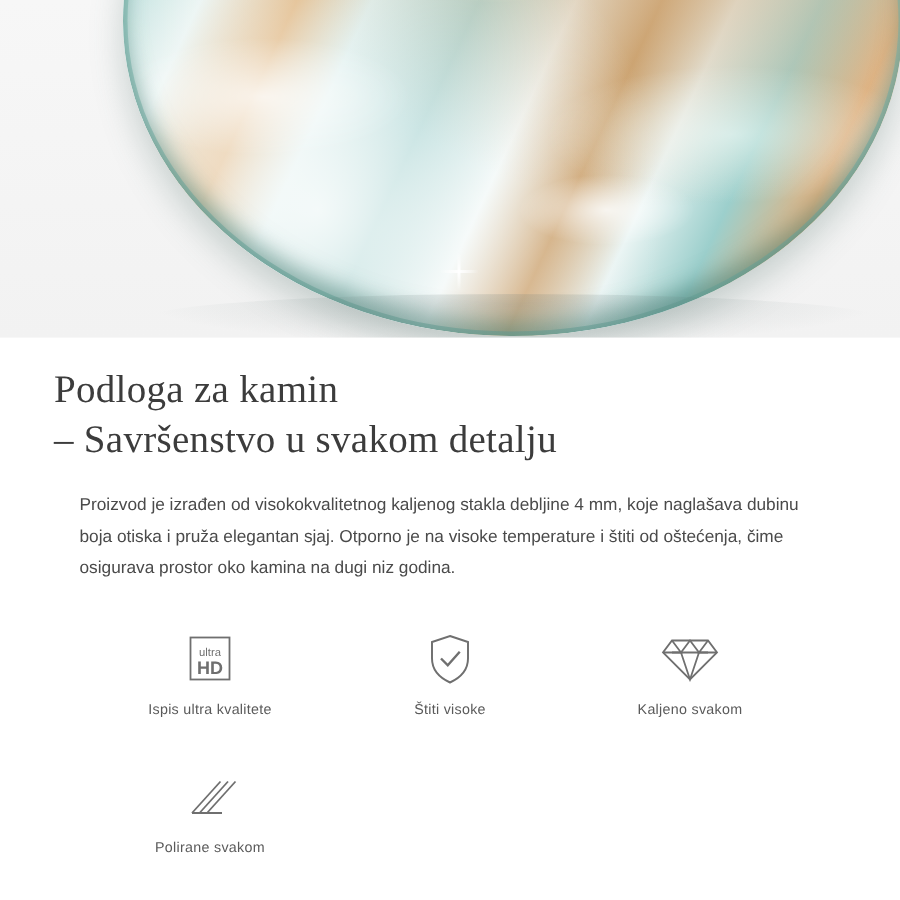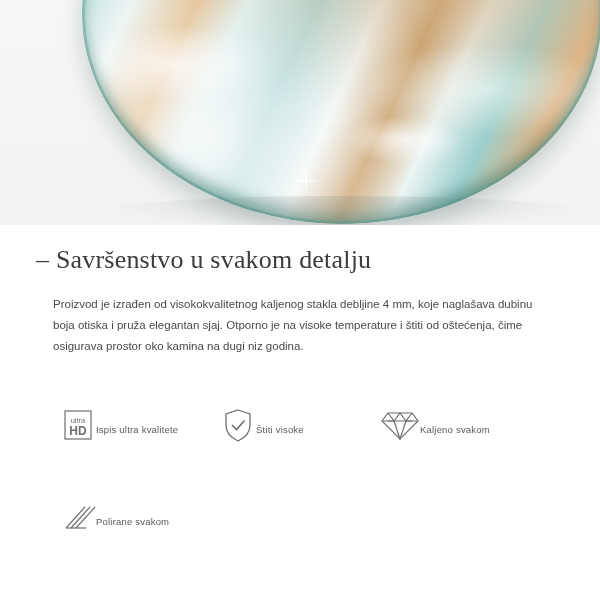--- a/index.html
+++ b/index.html
@@ -145,21 +145,21 @@
   
   .features {
     margin-top: 28px;
     display: grid;
     grid-template-columns: repeat(3, 1fr);
     row-gap: 10px;
     padding: 0 24px;
   }
   .feature {
     display: flex;
-    flex-direction: row;
+    flex-direction: column;
     align-items: center;
     justify-content: flex-start;
     height: 82px;
   }
   .feature .glyph {
     height: 44px;
     display: flex;
     align-items: center;
     justify-content: center;
     color: #6f6f6f;
@@ -183,20 +183,21 @@
     <div class="glass-disc">
       <div class="marble-veins"></div>
       <div class="disc-edge"></div>
     </div>
     <div class="disc-shadow"></div>
     <div class="sparkle"></div>
   </div>
 
   <div class="content">
     <h1 class="headline">
+      <span class="line">Podloga za kamin</span>
       <span class="line">– Savršenstvo u svakom detalju</span>
     </h1>
     <p class="body-copy">Proizvod je izrađen od visokokvalitetnog kaljenog stakla debljine 4 mm, koje naglašava dubinu boja otiska i pruža elegantan sjaj. Otporno je na visoke temperature i štiti od oštećenja, čime osigurava prostor oko kamina na dugi niz godina.</p>
 
     <div class="features">
 
 
       <div class="feature">
         <span class="glyph">
           <svg width="36" height="38" viewBox="0 0 36 38">

